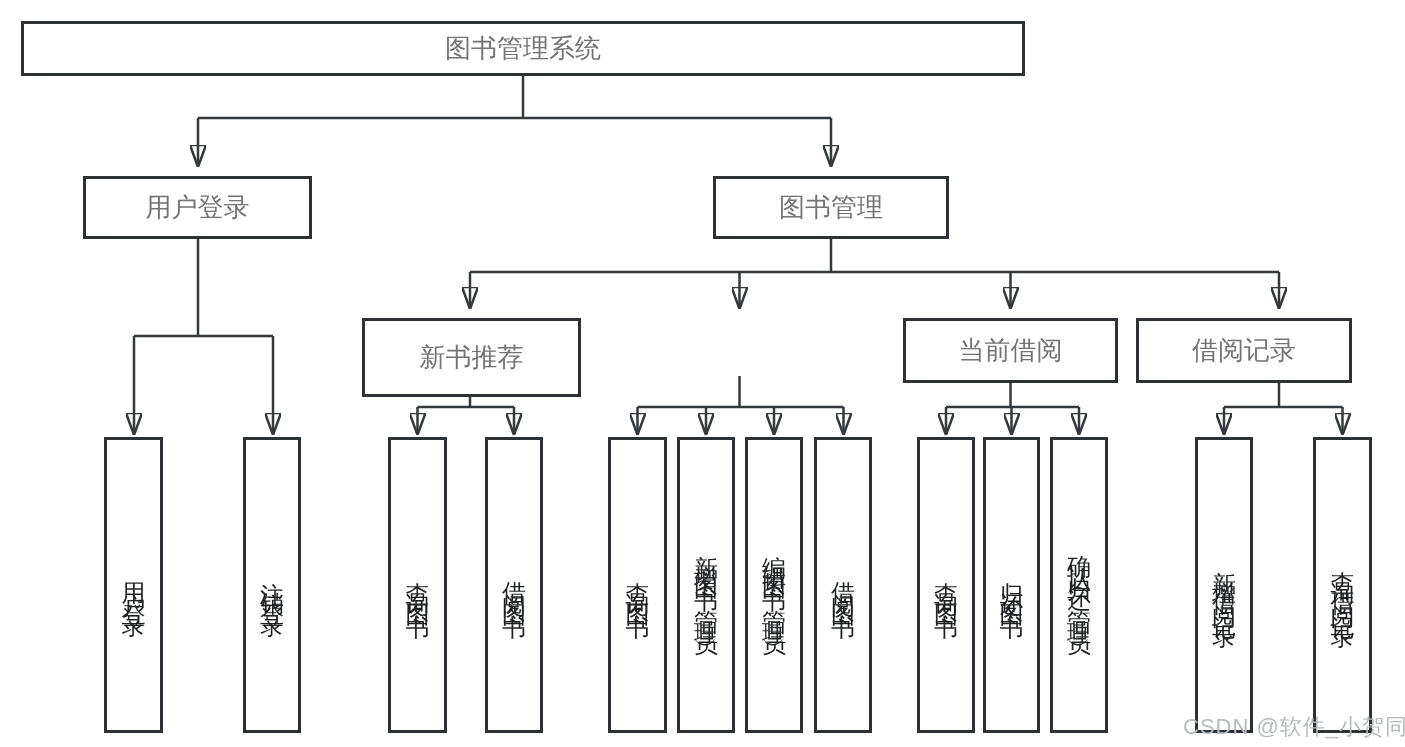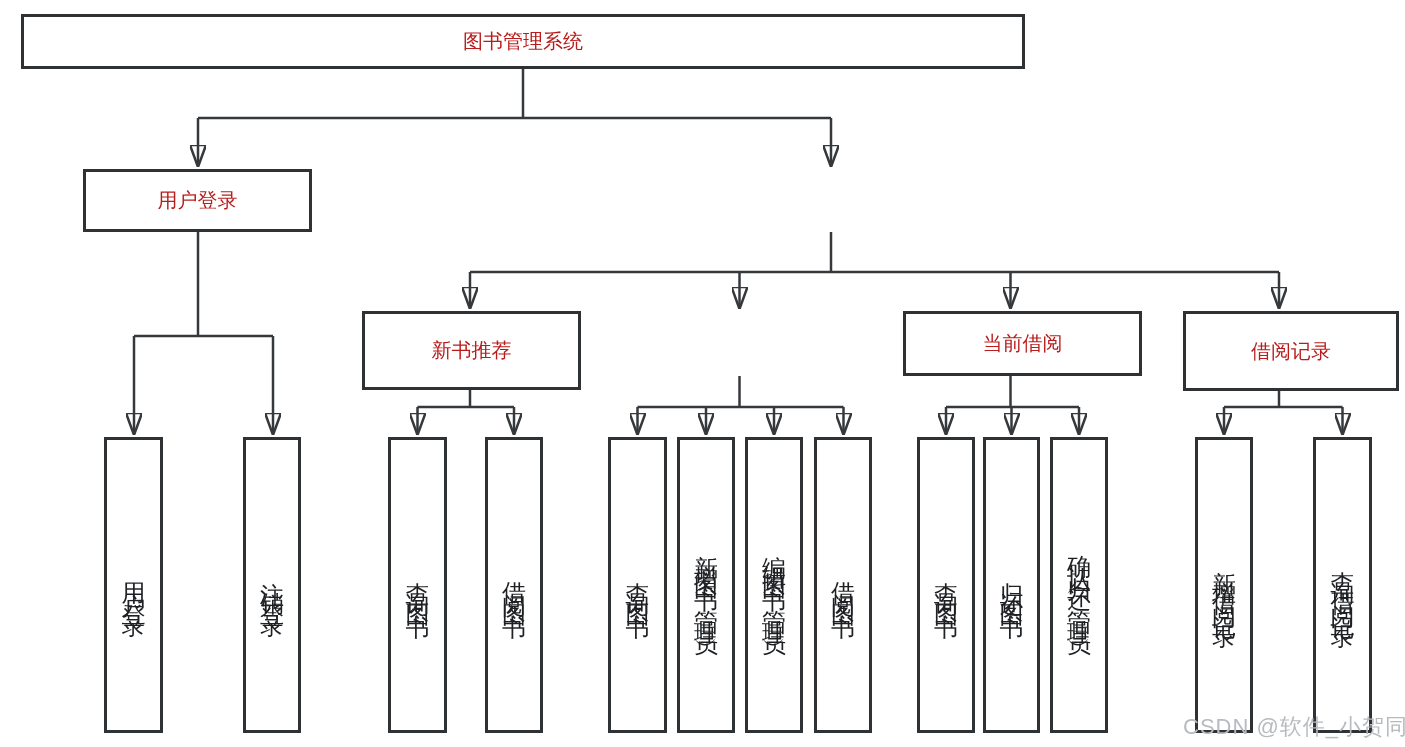--- a/index.html
+++ b/index.html
@@ -22,33 +22,34 @@
     z-index: 1;
   }
   .node {
     position: absolute;
     box-sizing: border-box;
     border: 3px solid #2f3235;
     background: #ffffff;
     display: flex;
     align-items: center;
     justify-content: center;
-    color: #b91c1c;
-    font-size: 20px;
+    color: #737373;
+    font-size: 26px;
     z-index: 2;
     white-space: nowrap;
+    margin-top: 7px;
   }
   
   .root  { left: 21px;   top: 14px;  width: 1004px; height: 55px; }
   .l2-0  { left: 83px;   top: 169px; width: 229px;  height: 63px; }
   .l2-1  { left: 713px;  top: 169px; width: 236px;  height: 63px; }
   .l3-0  { left: 362px;  top: 311px; width: 219px;  height: 79px; }
   .l3-1  { left: 632px;  top: 311px; width: 216px;  height: 65px; }
-  .l3-2  { left: 903px;  top: 311px; width: 239px;  height: 65px; }
-  .l3-3  { left: 1183px; top: 311px; width: 216px;  height: 80px; }
+  .l3-2  { left: 903px;  top: 311px; width: 215px;  height: 65px; }
+  .l3-3  { left: 1136px; top: 311px; width: 216px;  height: 65px; }
   
   .leaf {
     position: absolute;
     top: 437px;
     height: 296px;
     box-sizing: border-box;
     border: 3px solid #2f3235;
     background: #ffffff;
     display: flex;
     align-items: center;
@@ -137,20 +138,21 @@
 
     <line x1="1279" y1="376" x2="1279" y2="407"></line>
     <line x1="1224" y1="407" x2="1342.5" y2="407"></line>
     <line x1="1224" y1="407" x2="1224" y2="432" marker-end="url(#ah)"></line>
     <line x1="1342.5" y1="407" x2="1342.5" y2="432" marker-end="url(#ah)"></line>
   </svg>
 
   <div class="node root">图书管理系统</div>
 
   <div class="node l2-0">用户登录</div>
+  <div class="node l2-1">图书管理</div>
 
   <div class="node l3-0">新书推荐</div>
   <div class="node l3-2">当前借阅</div>
   <div class="node l3-3">借阅记录</div>
 
   <div class="leaf ul0">
     <span>用户登录</span>
   </div>
   <div class="leaf ul1">
     <span>注销登录</span>

